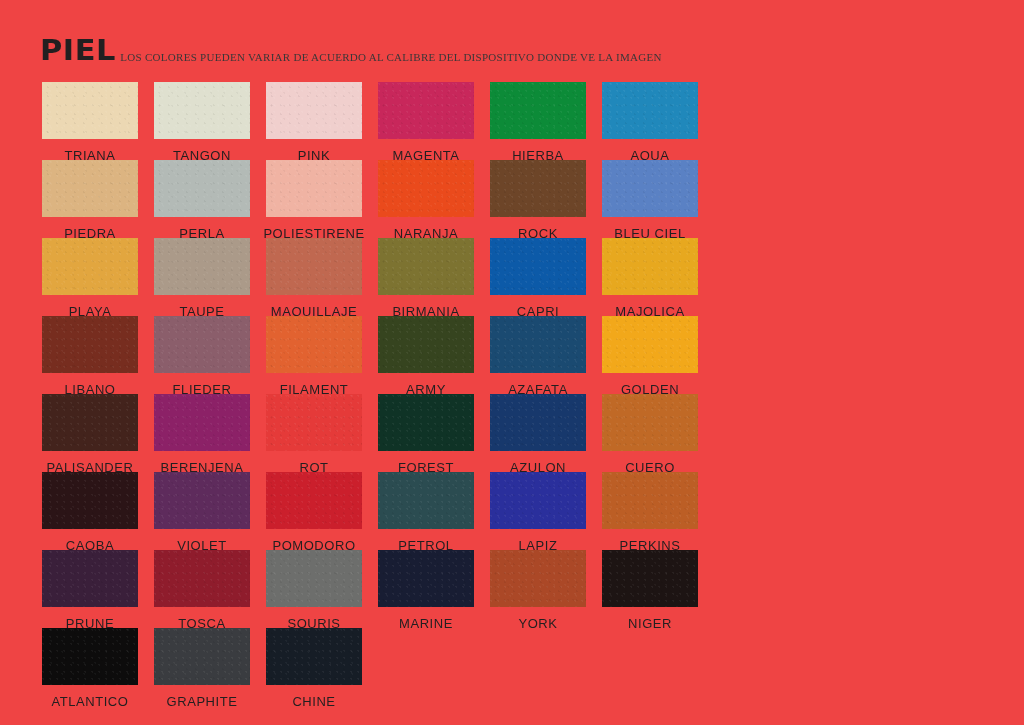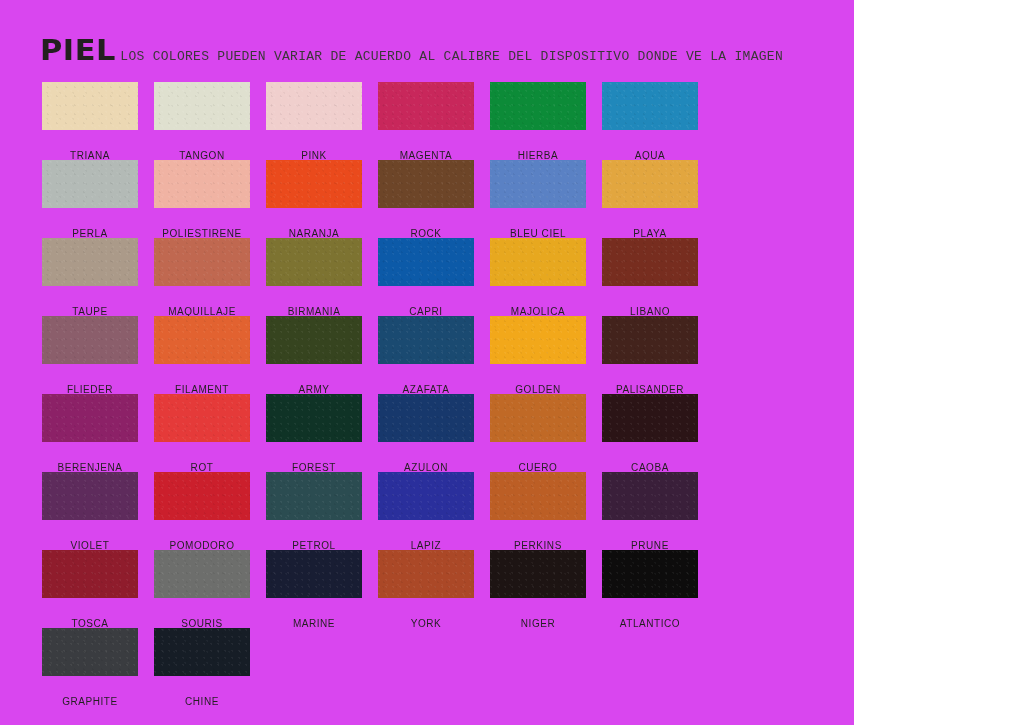--- a/index.html
+++ b/index.html
@@ -9,23 +9,23 @@
   }
   body {
     width: 1024px;
     height: 725px;
     font-family: "Liberation Sans", sans-serif;
     color: #231f20;
     overflow: hidden;
   }
   #page {
     position: relative;
-    width: 854px;
+    width: 1024px;
     height: 725px;
-    background: #d946ef;
+    background: #ef4444;
   }
 
   
   #header {
     position: absolute;
     left: 40px;
     top: 36px;
     display: flex;
     align-items: flex-end;
     gap: 8px;
@@ -34,22 +34,22 @@
     font-family: "DejaVu Sans", sans-serif;
     font-weight: 700;
     font-size: 29px;
     line-height: 28px;
     letter-spacing: 0.5px;
     color: #231f20;
     transform: scaleX(1.05);
     transform-origin: left bottom;
   }
   #brand-subtitle {
-    font-family: Liberation Mono, monospace;
-    font-size: 13px;
+    font-family: Liberation Serif, serif;
+    font-size: 11px;
     line-height: 8px;
     letter-spacing: 0.28px;
     color: #3b3738;
     padding-bottom: 3px;
     white-space: nowrap;
     font-variant: small-caps;
     text-transform: uppercase;
   }
 
   
@@ -84,26 +84,26 @@
     inset: 0;
     background-image:
       radial-gradient(circle at 18% 26%, rgba(255,255,255,0.055) 0 1px, transparent 1px),
       radial-gradient(circle at 62% 58%, rgba(0,0,0,0.05) 0 1px, transparent 1px),
       radial-gradient(circle at 84% 14%, rgba(255,255,255,0.04) 0 1px, transparent 1px),
       radial-gradient(circle at 40% 82%, rgba(0,0,0,0.04) 0 1px, transparent 1px);
     background-size: 7px 7px, 9px 9px, 11px 11px, 13px 13px;
     pointer-events: none;
   }
   .swatch-label {
-    font-size: 10px;
+    font-size: 13px;
     line-height: 9px;
     letter-spacing: 0.55px;
     color: #231f20;
     text-align: right;
-    padding-top: 21px;
+    padding-top: 12px;
     white-space: nowrap;
   }
 </style>
 </head>
 <body>
 
 <div id="page">
 
   <div id="header">
     <div id="brand-title">PIEL</div>
@@ -129,20 +129,24 @@
       </div>
       <div class="swatch-cell">
         <div class="swatch-chip" style="background-color: rgb(12, 139, 56);"></div>
         <div class="swatch-label">HIERBA</div>
       </div>
       <div class="swatch-cell">
         <div class="swatch-chip" style="background-color: rgb(32, 136, 187);"></div>
         <div class="swatch-label">AQUA</div>
       </div>
       <div class="swatch-cell">
+        <div class="swatch-chip" style="background-color: rgb(220, 180, 129);"></div>
+        <div class="swatch-label">PIEDRA</div>
+      </div>
+      <div class="swatch-cell">
         <div class="swatch-chip" style="background-color: rgb(179, 186, 182);"></div>
         <div class="swatch-label">PERLA</div>
       </div>
       <div class="swatch-cell">
         <div class="swatch-chip" style="background-color: rgb(240, 179, 163);"></div>
         <div class="swatch-label">POLIESTIRENE</div>
       </div>
       <div class="swatch-cell">
         <div class="swatch-chip" style="background-color: rgb(234, 74, 28);"></div>
         <div class="swatch-label">NARANJA</div>

